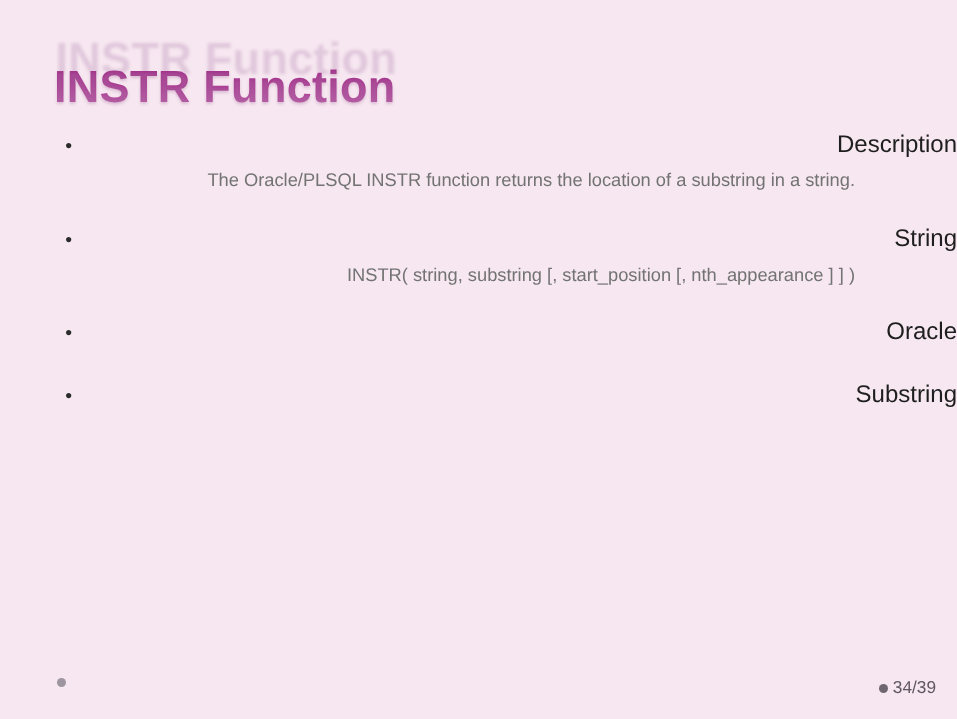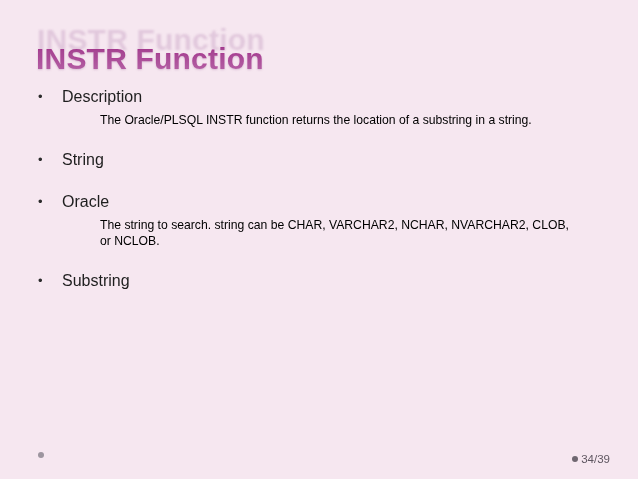--- a/index.html
+++ b/index.html
@@ -14,20 +14,21 @@
     font-family: "Liberation Sans", sans-serif;
     -webkit-font-smoothing: antialiased;
   }
 
   .slide {
     position: relative;
     width: 638px;
     height: 479px;
     background: #f6e7f0;
     box-sizing: border-box;
+    text-align: right;
   }
 
   
   .slide-title {
     position: absolute;
     left: 36px;
     top: 20px;
     font-size: 30px;
     font-weight: bold;
     letter-spacing: 0.2px;
@@ -89,21 +90,21 @@
     color: #1e1e1e;
     line-height: 22px;
   }
 
   .sub-text {
     margin: 4px 0 0 0;
     padding-left: 100px;
     padding-right: 68px;
     font-size: 12.2px;
     line-height: 16.5px;
-    color: #000000;
+    color: #737373;
   }
   .gap-md { height: 14px; }
 
   
   .footer {
     position: absolute;
     left: 0;
     bottom: 0;
     width: 638px;
     height: 42px;
@@ -113,21 +114,21 @@
     left: 38px;
     bottom: 21px;
     width: 6px;
     height: 6px;
     border-radius: 50%;
     background: #8d8690;
     opacity: 0.85;
   }
   .footer-page {
     position: absolute;
-    right: 28px;
+    right: 14px;
     bottom: 14px;
     display: flex;
     align-items: center;
     gap: 3px;
     font-size: 11.5px;
     color: #5e5660;
   }
   .footer-page-dot {
     width: 6px;
     height: 6px;
@@ -154,30 +155,30 @@
       <p class="sub-text">The Oracle/PLSQL INSTR function returns the location of a substring in a string.</p>
     </div>
 
     <div class="gap-md"></div>
 
     <div class="block">
       <div class="bullet-row">
         <span class="bullet-dot">•</span>
         <span class="bullet-label">String</span>
       </div>
+      <p class="sub-text">INSTR( string, substring [, start_position [, nth_appearance ] ] )</p>
     </div>
 
     <div class="gap-md"></div>
 
     <div class="block">
       <div class="bullet-row">
         <span class="bullet-dot">•</span>
         <span class="bullet-label">Oracle</span>
       </div>
-      <p class="sub-text">The string to search. string can be CHAR, VARCHAR2, NCHAR, NVARCHAR2, CLOB, or NCLOB.</p>
     </div>
 
     <div class="gap-md"></div>
 
     <div class="block">
       <div class="bullet-row">
         <span class="bullet-dot">•</span>
         <span class="bullet-label">Substring</span>
       </div>
     </div>

